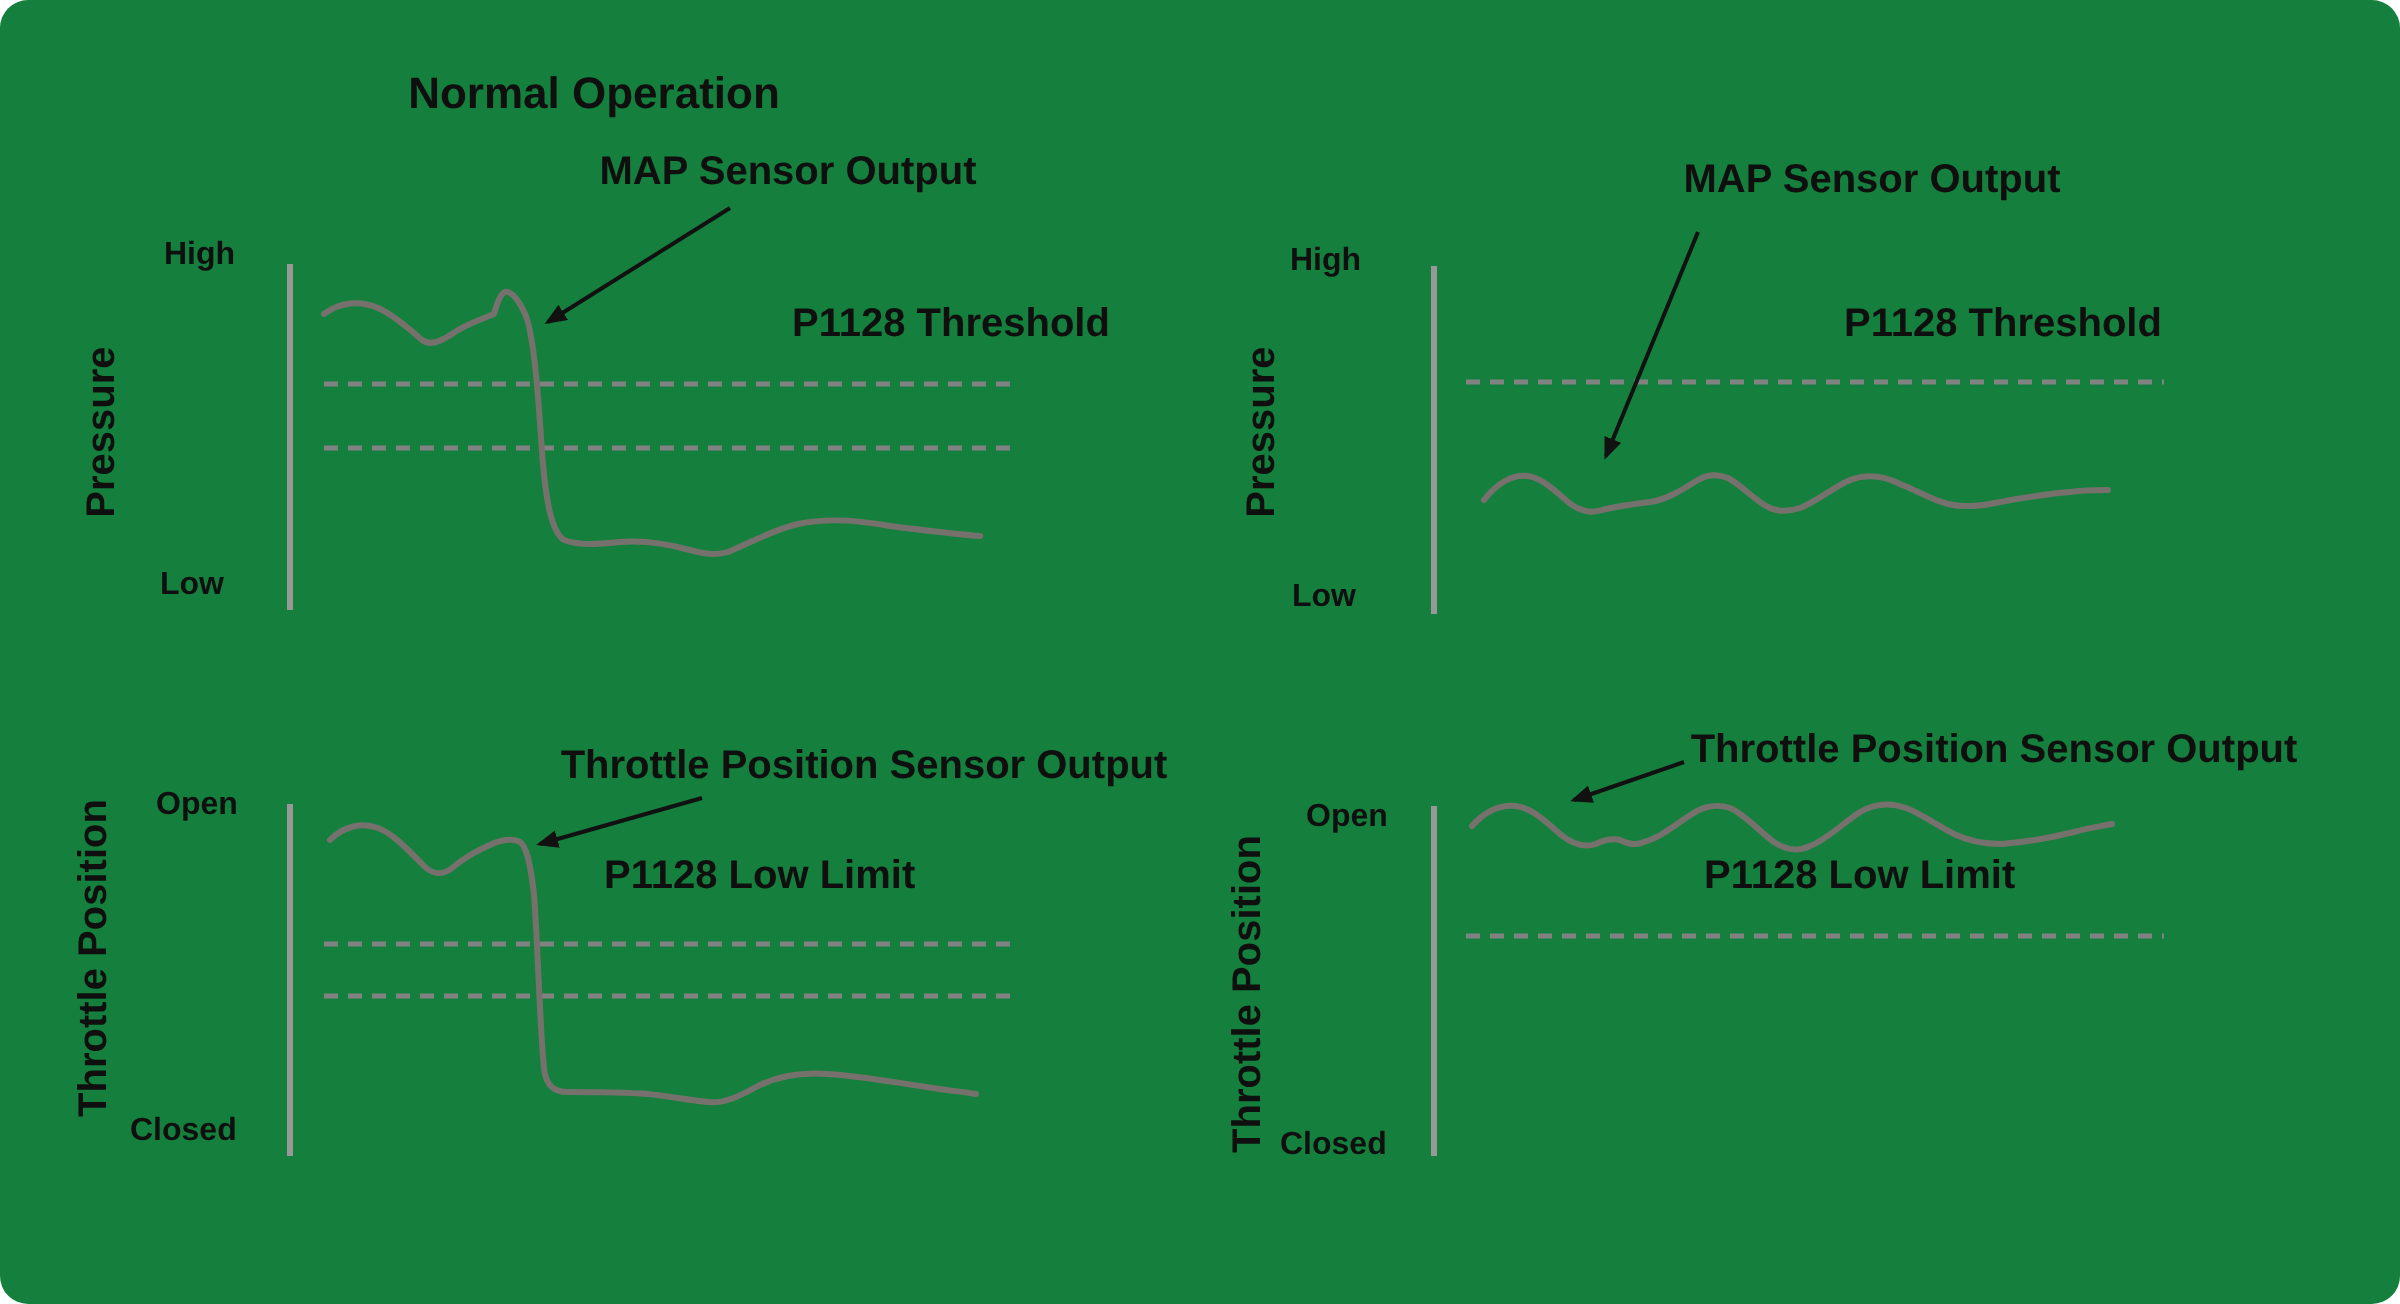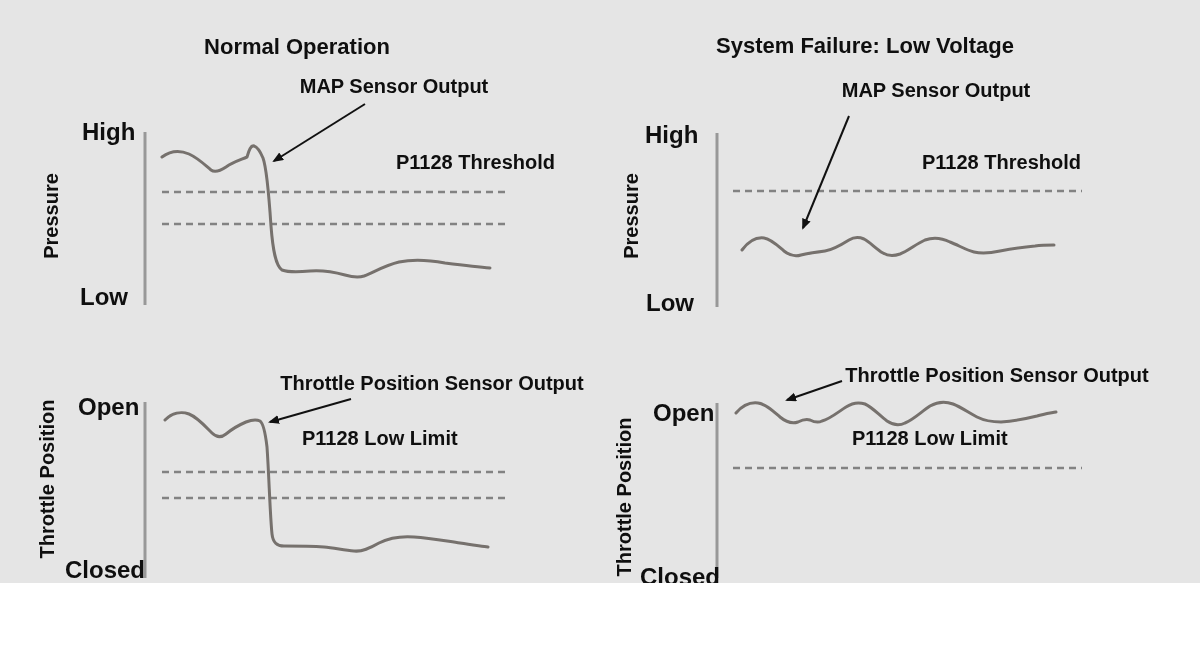--- a/index.html
+++ b/index.html
@@ -1,25 +1,25 @@
 <!DOCTYPE html>
 <html><head>
 <meta charset="utf-8">
 <style>
   html,body{margin:0;padding:0;background:#fff;}
   #canvas{
-    position:relative;width:1200px;height:583px;background:#e5e5e5;
-    font-family:"Liberation Sans","DejaVu Sans",sans-serif;overflow:hidden;
+    position:relative;width:1200px;height:652px;background:#15803d;
+    font-family:"Liberation Sans","DejaVu Sans",sans-serif;overflow:hidden;border-radius:14px;
   }
   #plot{position:absolute;left:0;top:0;width:1200px;height:652px;}
   .txt{position:absolute;color:#0f0f0f;font-weight:bold;white-space:nowrap;line-height:1.1;}
   .title{font-size:22px;transform:translateX(-50%);}
   .annot{font-size:20px;}
   .centered{transform:translateX(-50%);}
-  .cap{font-size:24px;}
+  .cap{font-size:16px;}
   .yrot{font-size:20px;transform:translate(-50%,-50%) rotate(-90deg);}
 </style>
 </head>
 <body>
 
 <div id="canvas">
 
   <svg id="plot" viewBox="0 0 1200 652" xmlns="http://www.w3.org/2000/svg">
     <defs>
       <marker id="ah" markerWidth="11" markerHeight="10" refX="9" refY="4.5" orient="auto" markerUnits="userSpaceOnUse">
@@ -44,21 +44,20 @@
     <path fill="none" stroke="#76716d" stroke-width="3" stroke-linecap="round" stroke-linejoin="round" d="M165 420 C172 413,181 411,189 414 C197 417,205 426,212 433 C216 437,221 438,226 434 C232 429,239 425,246 422 C251 420,256 419,260 421 C263 423,265 430,267 447 C269 475,270 515,272 534 C273 543,277 546,284 546 C296 546,310 546,324 547 C334 548,344 550,354 551 C362 552,370 548,379 543 C389 538,401 536,414 537 C430 538,446 541,460 543 C472 545,482 546,488 547"></path>
     <path fill="none" stroke="#76716d" stroke-width="3" stroke-linecap="round" stroke-linejoin="round" d="M736 413 C742 406,750 402,758 403 C766 404,773 411,780 417 C786 422,792 424,798 422 C802 420,806 419,810 420 C814 422,818 423,822 421 C830 419,838 412,846 407 C852 403,859 402,865 404 C872 407,879 415,887 421 C893 425,899 426,905 423 C913 420,921 412,930 406 C937 402,945 401,953 404 C961 407,969 413,977 417 C985 421,993 422,1001 422 C1013 421,1025 419,1037 416 C1044 414,1051 413,1056 412"></path>
 
     <line x1="365" y1="104" x2="274" y2="161" stroke="#111111" stroke-width="2" marker-end="url(#ah)"></line>
     <line x1="849" y1="116" x2="803" y2="228" stroke="#111111" stroke-width="2" marker-end="url(#ah)"></line>
     <line x1="351" y1="399" x2="270" y2="422" stroke="#111111" stroke-width="2" marker-end="url(#ah)"></line>
     <line x1="842" y1="381" x2="787" y2="400" stroke="#111111" stroke-width="2" marker-end="url(#ah)"></line>
   </svg>
 
   <div class="txt title" style="left:297px;top:35px;">Normal Operation</div>
-  <div class="txt title" style="left:865px;top:34px;">System Failure: Low Voltage</div>
 
   <div class="txt annot centered" style="left:394px;top:75px;">MAP Sensor Output</div>
   <div class="txt cap" style="left:82px;top:119px;">High</div>
   <div class="txt yrot" style="left:51px;top:216px;">Pressure</div>
   <div class="txt annot" style="left:396px;top:151px;">P1128 Threshold</div>
   <div class="txt cap" style="left:80px;top:284px;">Low</div>
 
   <div class="txt annot centered" style="left:936px;top:79px;">MAP Sensor Output</div>
   <div class="txt cap" style="left:645px;top:122px;">High</div>
   <div class="txt yrot" style="left:631px;top:216px;">Pressure</div>

